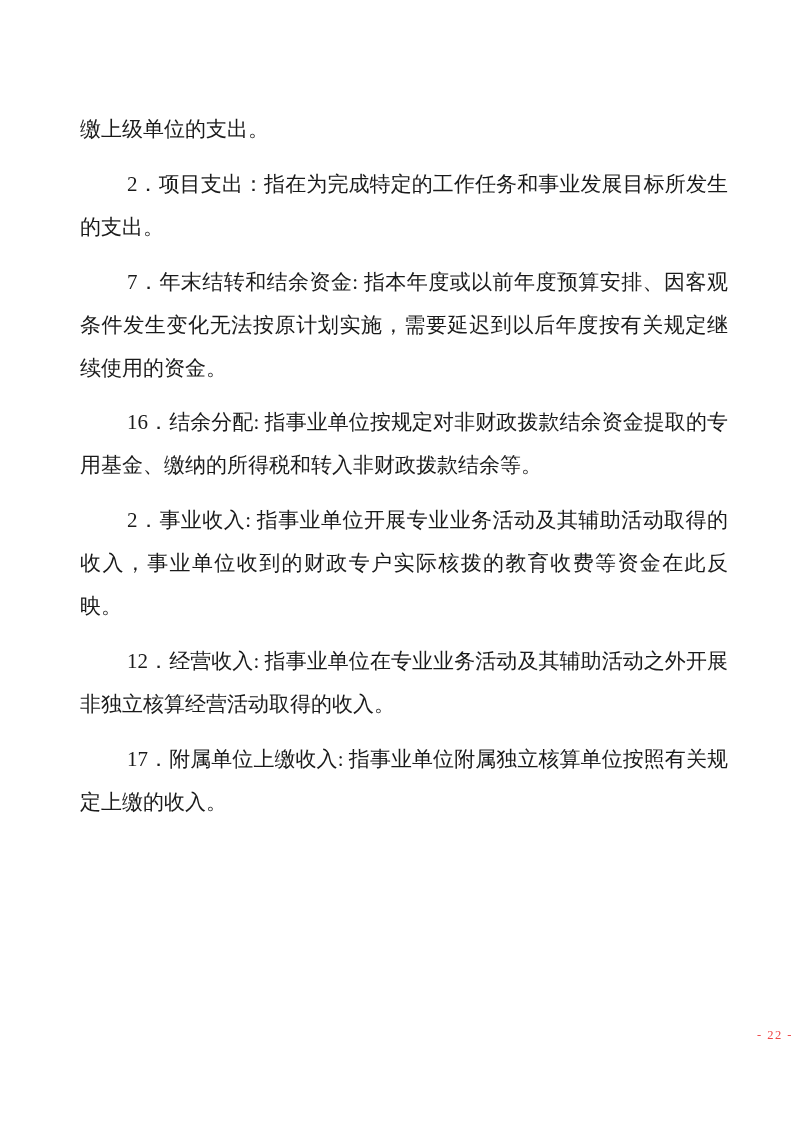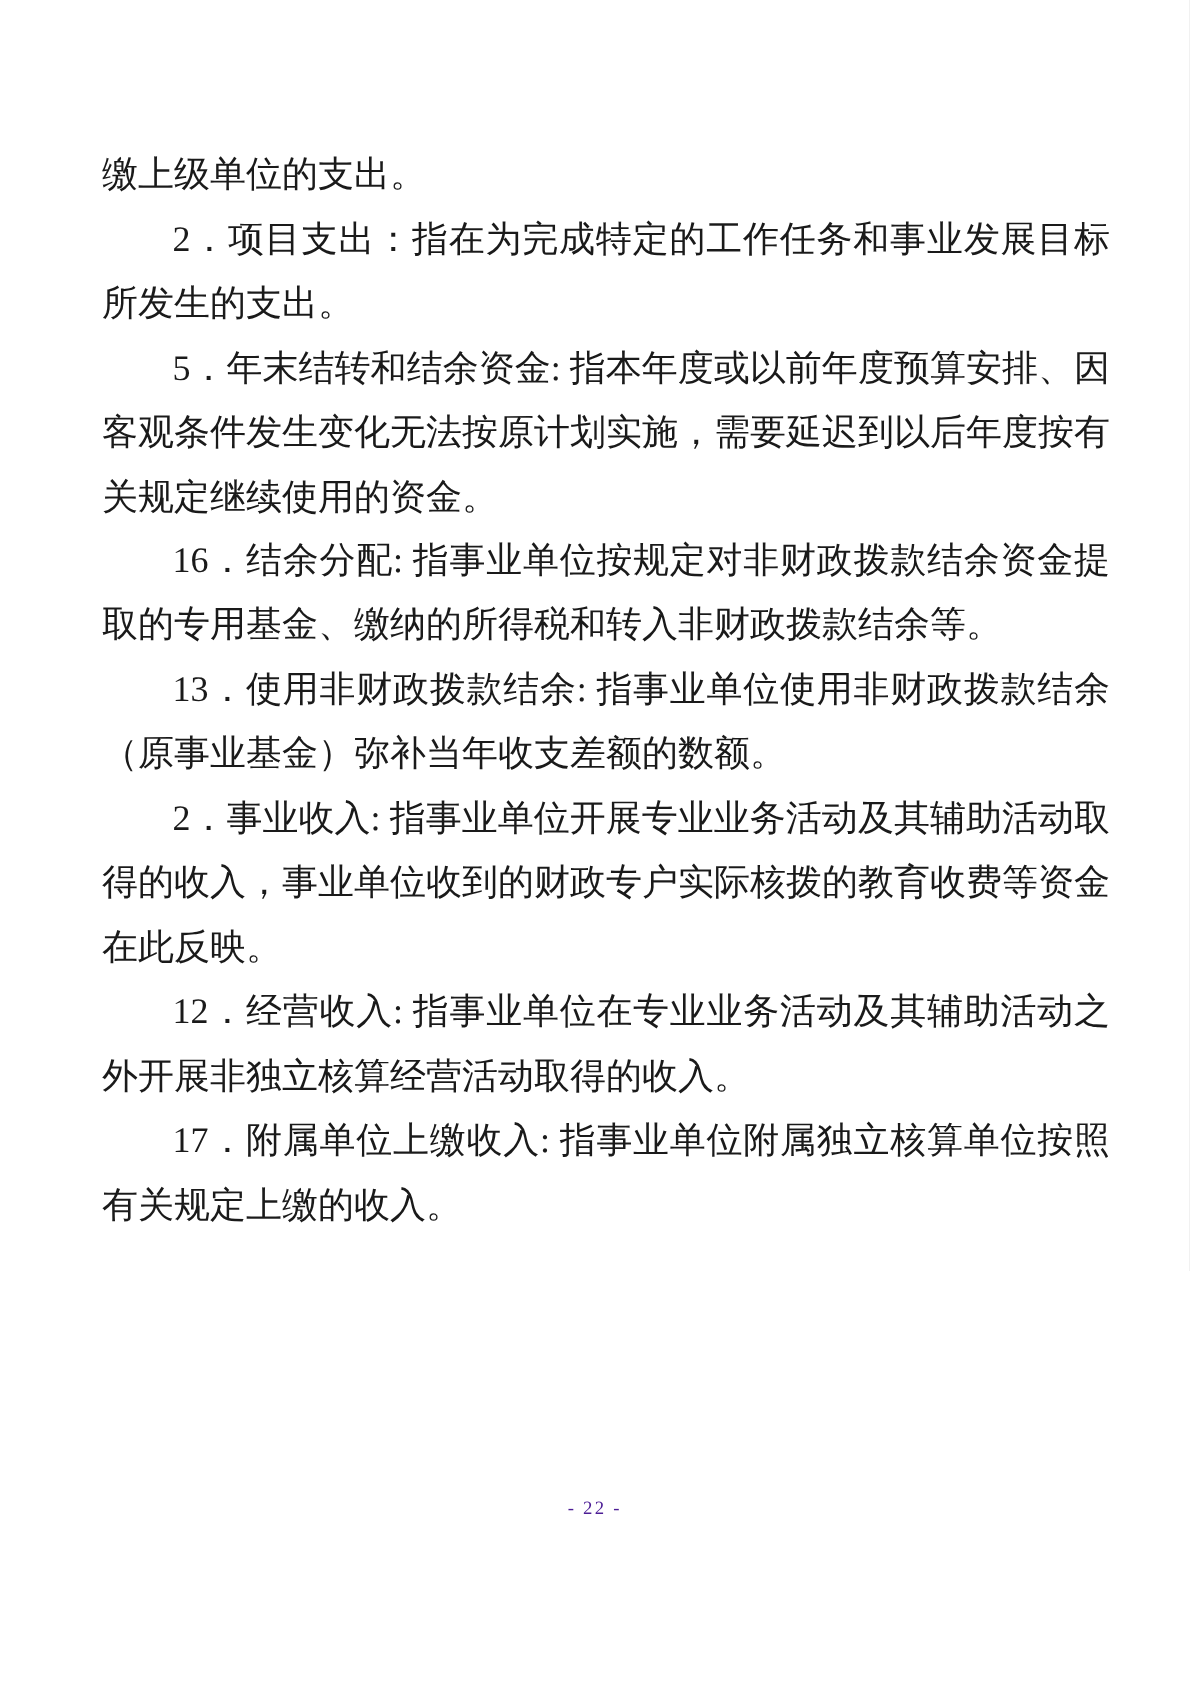--- a/index.html
+++ b/index.html
@@ -16,51 +16,50 @@
     overflow: hidden;
     font-family: "Liberation Serif", "DejaVu Serif", serif;
   }
   .content {
     position: absolute;
     left: 68px;
     top: 96px;
     width: 672px;
   }
   .para {
-    margin: 0;
-    font-size: 24px;
+    margin: 12px;
+    font-size: 21px;
     line-height: 42.9px;
     text-align: justify;
     text-justify: inter-ideograph;
     color: #1a1a1a;
     word-break: break-all;
   }
   .para.indent {
     text-indent: 47px;
   }
   .footer {
     position: absolute;
     left: 0;
     right: 0;
-    top: 998px;
-    text-align: center;
+    top: 1028px;
+    text-align: right;
     font-size: 12.5px;
     letter-spacing: 1.5px;
-    color: #4c1d95;
+    color: #ef4444;
     font-family: "Liberation Serif", "DejaVu Serif", serif;
   }
 </style>
 </head>
 <body>
 
 <div class="page">
   <div class="content">
     <p class="para">缴上级单位的支出。</p>
     <p class="para indent">2．项目支出：指在为完成特定的工作任务和事业发展目标所发生的支出。</p>
-    <p class="para indent">5．年末结转和结余资金: 指本年度或以前年度预算安排、因客观条件发生变化无法按原计划实施，需要延迟到以后年度按有关规定继续使用的资金。</p>
+    <p class="para indent">7．年末结转和结余资金: 指本年度或以前年度预算安排、因客观条件发生变化无法按原计划实施，需要延迟到以后年度按有关规定继续使用的资金。</p>
     <p class="para indent">16．结余分配: 指事业单位按规定对非财政拨款结余资金提取的专用基金、缴纳的所得税和转入非财政拨款结余等。</p>
-    <p class="para indent">13．使用非财政拨款结余: 指事业单位使用非财政拨款结余（原事业基金）弥补当年收支差额的数额。</p>
     <p class="para indent">2．事业收入: 指事业单位开展专业业务活动及其辅助活动取得的收入，事业单位收到的财政专户实际核拨的教育收费等资金在此反映。</p>
     <p class="para indent">12．经营收入: 指事业单位在专业业务活动及其辅助活动之外开展非独立核算经营活动取得的收入。</p>
     <p class="para indent">17．附属单位上缴收入: 指事业单位附属独立核算单位按照有关规定上缴的收入。</p>
   </div>
   <div class="footer">- 22 -</div>
 </div>
 
 </body></html>

